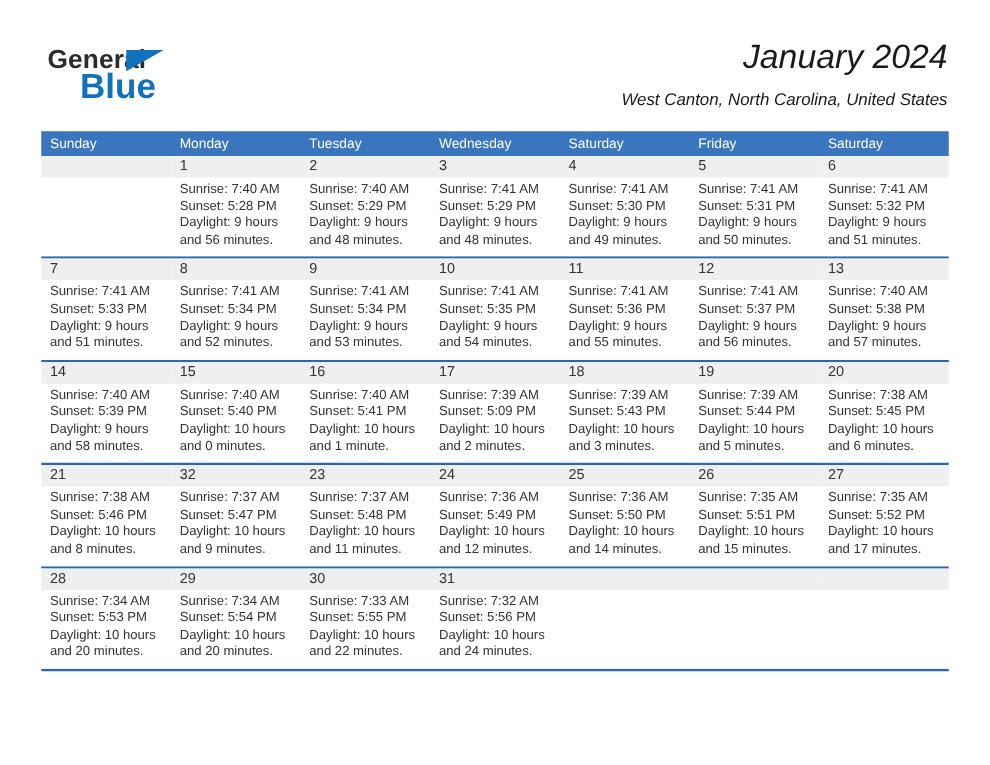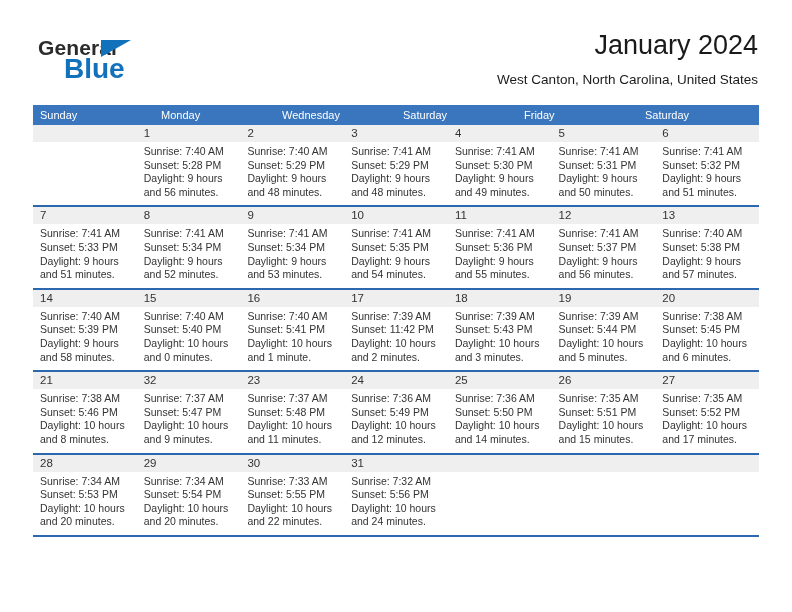--- a/index.html
+++ b/index.html
@@ -67,20 +67,21 @@
     color: #1271bb;
     font-family: "Liberation Sans", sans-serif;
     line-height: 24px;
   }
 
   .title-block {
     position: absolute;
     right: 34px;
     top: 28px;
     text-align: right;
+    font-style: italic;
   }
   .month-title {
     font-size: 27px;
     color: #1a1a1a;
     line-height: 34px;
     white-space: nowrap;
   }
   .location-sub {
     margin-top: 9px;
     font-size: 13.5px;
@@ -172,20 +173,21 @@
       <div class="location-sub">West Canton, North Carolina, United States</div>
     </div>
 
   </div>
 
   <div class="calendar">
 
     <div class="weekday-head">
       <div class="wd">Sunday</div>
       <div class="wd">Monday</div>
+      <div class="wd">Tuesday</div>
       <div class="wd">Wednesday</div>
       <div class="wd">Saturday</div>
       <div class="wd">Friday</div>
       <div class="wd">Saturday</div>
     </div>
 
     <div id="weeks-container">
         <div class="week-row first">
           <div class="day-cell empty">
             <div class="day-num-band"></div>
@@ -341,21 +343,21 @@
               <div>Sunrise: 7:40 AM</div>
               <div>Sunset: 5:41 PM</div>
               <div>Daylight: 10 hours</div>
               <div>and 1 minute.</div>
             </div>
           </div>
           <div class="day-cell">
             <div class="day-num-band">17</div>
             <div class="day-info">
               <div>Sunrise: 7:39 AM</div>
-              <div>Sunset: 11:42 PM</div>
+              <div>Sunset: 5:09 PM</div>
               <div>Daylight: 10 hours</div>
               <div>and 2 minutes.</div>
             </div>
           </div>
           <div class="day-cell">
             <div class="day-num-band">18</div>
             <div class="day-info">
               <div>Sunrise: 7:39 AM</div>
               <div>Sunset: 5:43 PM</div>
               <div>Daylight: 10 hours</div>

